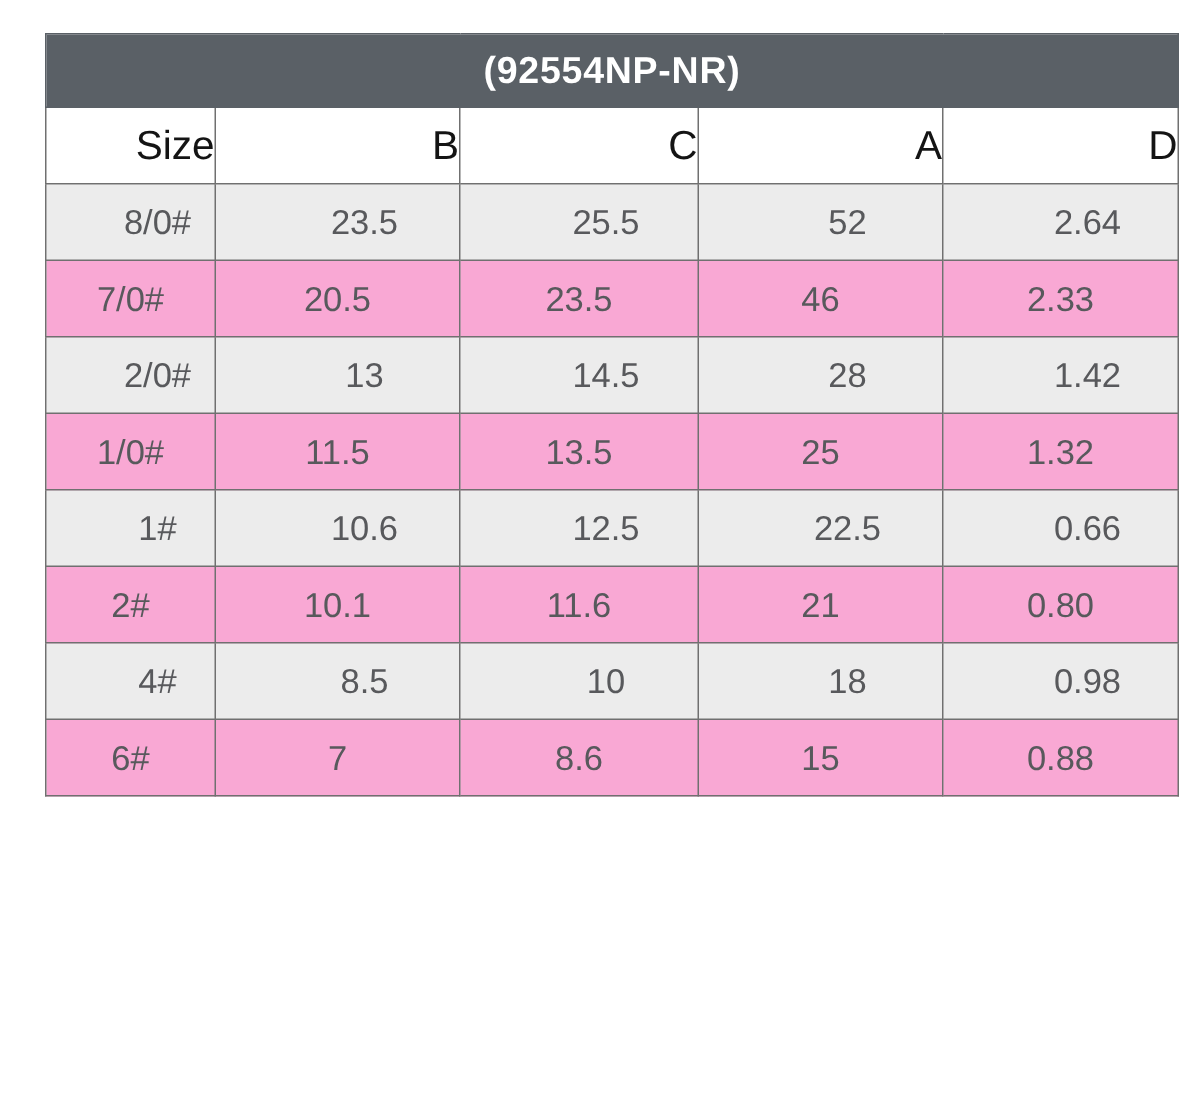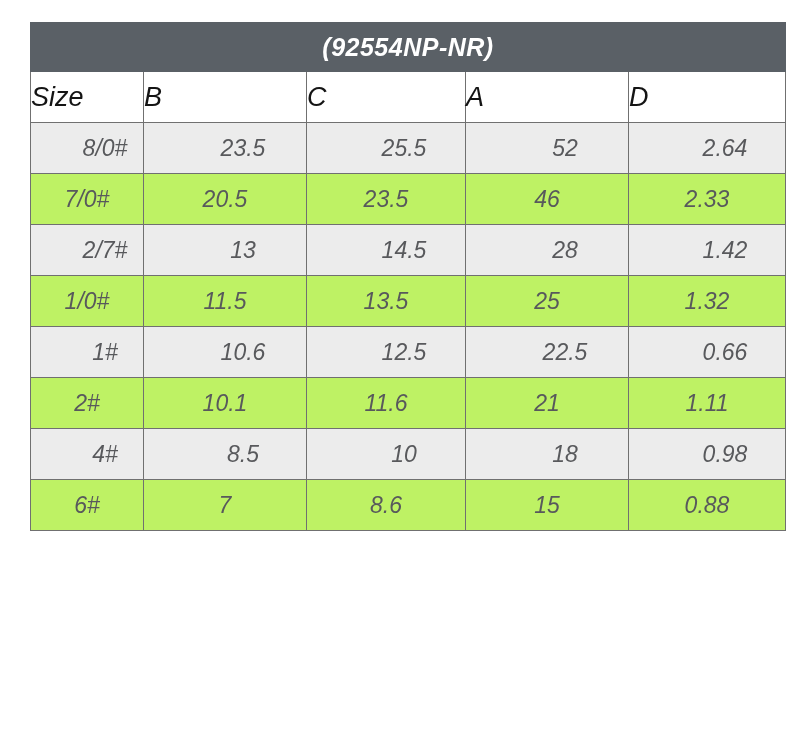--- a/index.html
+++ b/index.html
@@ -7,21 +7,20 @@
     padding: 0;
     background: #ffffff;
     font-family: "Liberation Sans", "DejaVu Sans", sans-serif;
   }
   .page {
     position: relative;
     width: 800px;
     height: 733px;
     background: #ffffff;
     overflow: hidden;
-    font-style: italic;
   }
   table.spec-table {
     position: absolute;
     left: 30px;
     top: 22px;
     width: 755px;
     border-collapse: collapse;
     table-layout: fixed;
   }
   
@@ -42,35 +41,35 @@
     vertical-align: middle;
     border: 1px solid #5a6066;
     padding: 0;
   }
   tr.header-row th {
     height: 50px;
     background: #ffffff;
     color: #141414;
     font-size: 27px;
     font-weight: 400;
-    text-align: left;
+    text-align: right;
     vertical-align: middle;
     border: 1px solid #707070;
     padding: 0;
   }
   tbody td {
     height: 50px;
     font-size: 23px;
     font-weight: 400;
     color: #58595c;
     text-align: center;
     vertical-align: middle;
     border: 1px solid #707070;
     padding: 0;
-    background: #bef264;
+    background: #f9a8d4;
   }
   tbody tr.alt td {
     background: #ececec;
     padding-left: 36px;
   }
 </style>
 </head>
 <body>
 
 <div class="page">
@@ -103,21 +102,21 @@
           <td>2.64</td>
         </tr>
         <tr>
           <td>7/0#</td>
           <td>20.5</td>
           <td>23.5</td>
           <td>46</td>
           <td>2.33</td>
         </tr>
         <tr class="alt">
-          <td>2/7#</td>
+          <td>2/0#</td>
           <td>13</td>
           <td>14.5</td>
           <td>28</td>
           <td>1.42</td>
         </tr>
         <tr>
           <td>1/0#</td>
           <td>11.5</td>
           <td>13.5</td>
           <td>25</td>
@@ -128,21 +127,21 @@
           <td>10.6</td>
           <td>12.5</td>
           <td>22.5</td>
           <td>0.66</td>
         </tr>
         <tr>
           <td>2#</td>
           <td>10.1</td>
           <td>11.6</td>
           <td>21</td>
-          <td>1.11</td>
+          <td>0.80</td>
         </tr>
         <tr class="alt">
           <td>4#</td>
           <td>8.5</td>
           <td>10</td>
           <td>18</td>
           <td>0.98</td>
         </tr>
         <tr>
           <td>6#</td>

